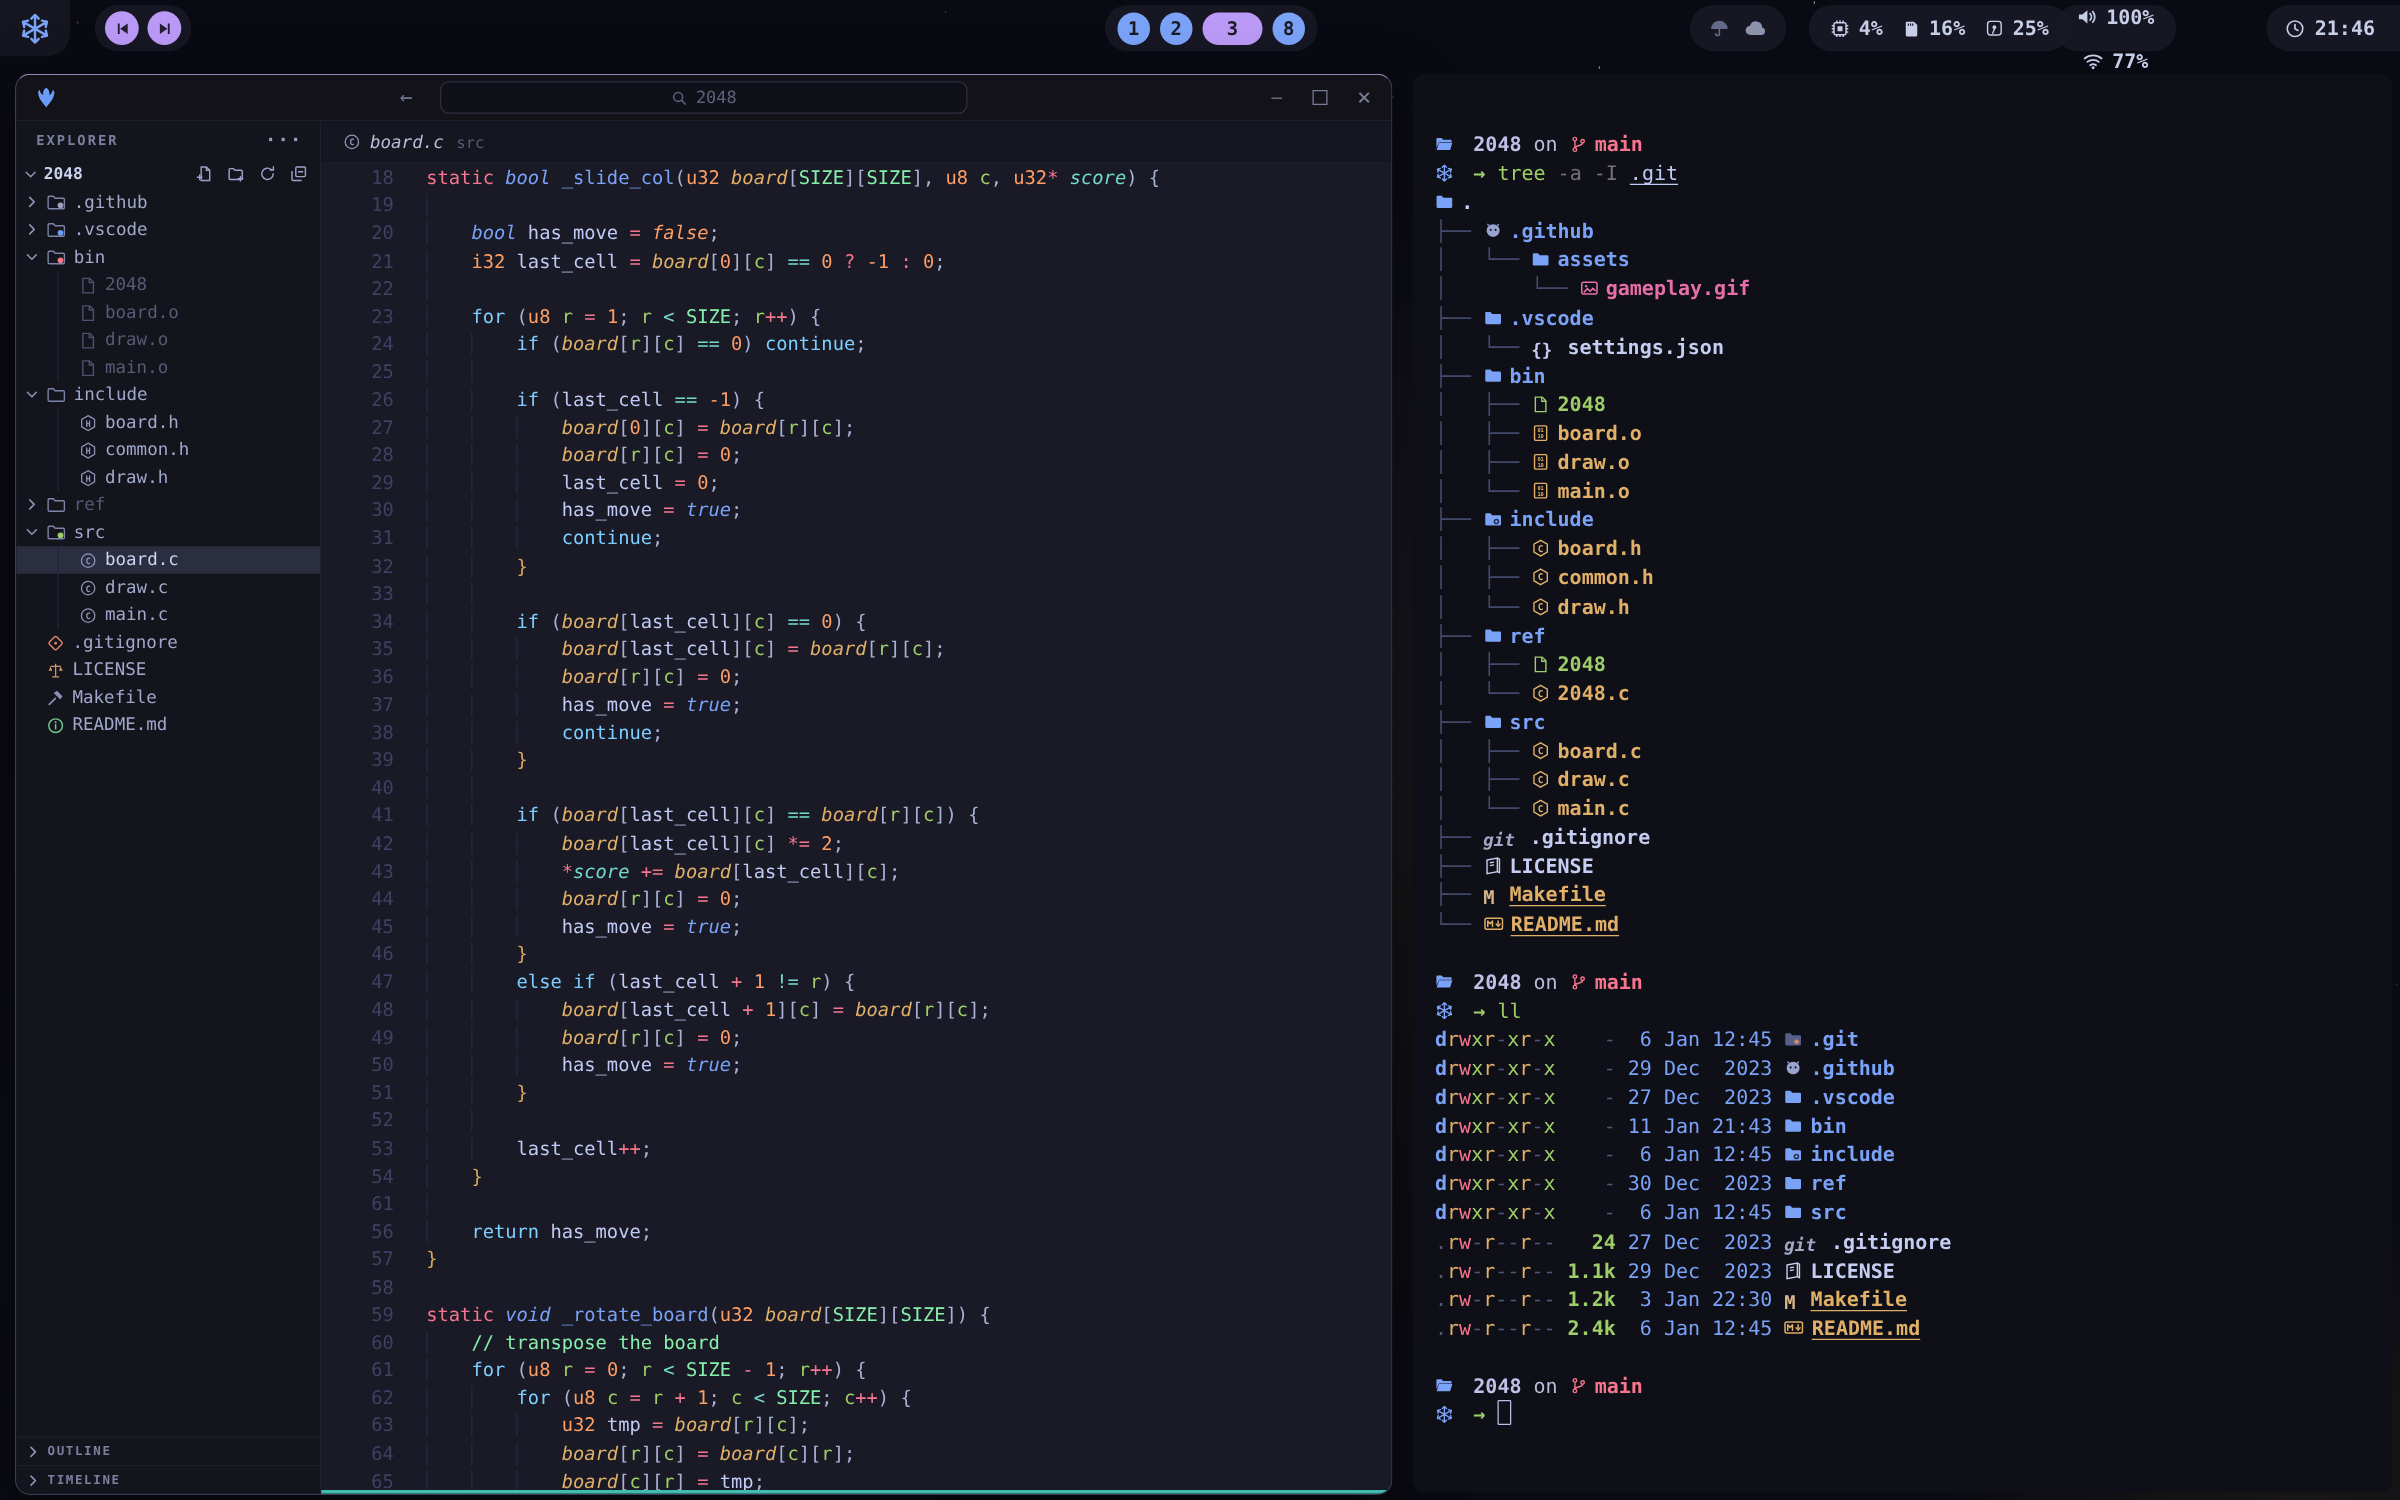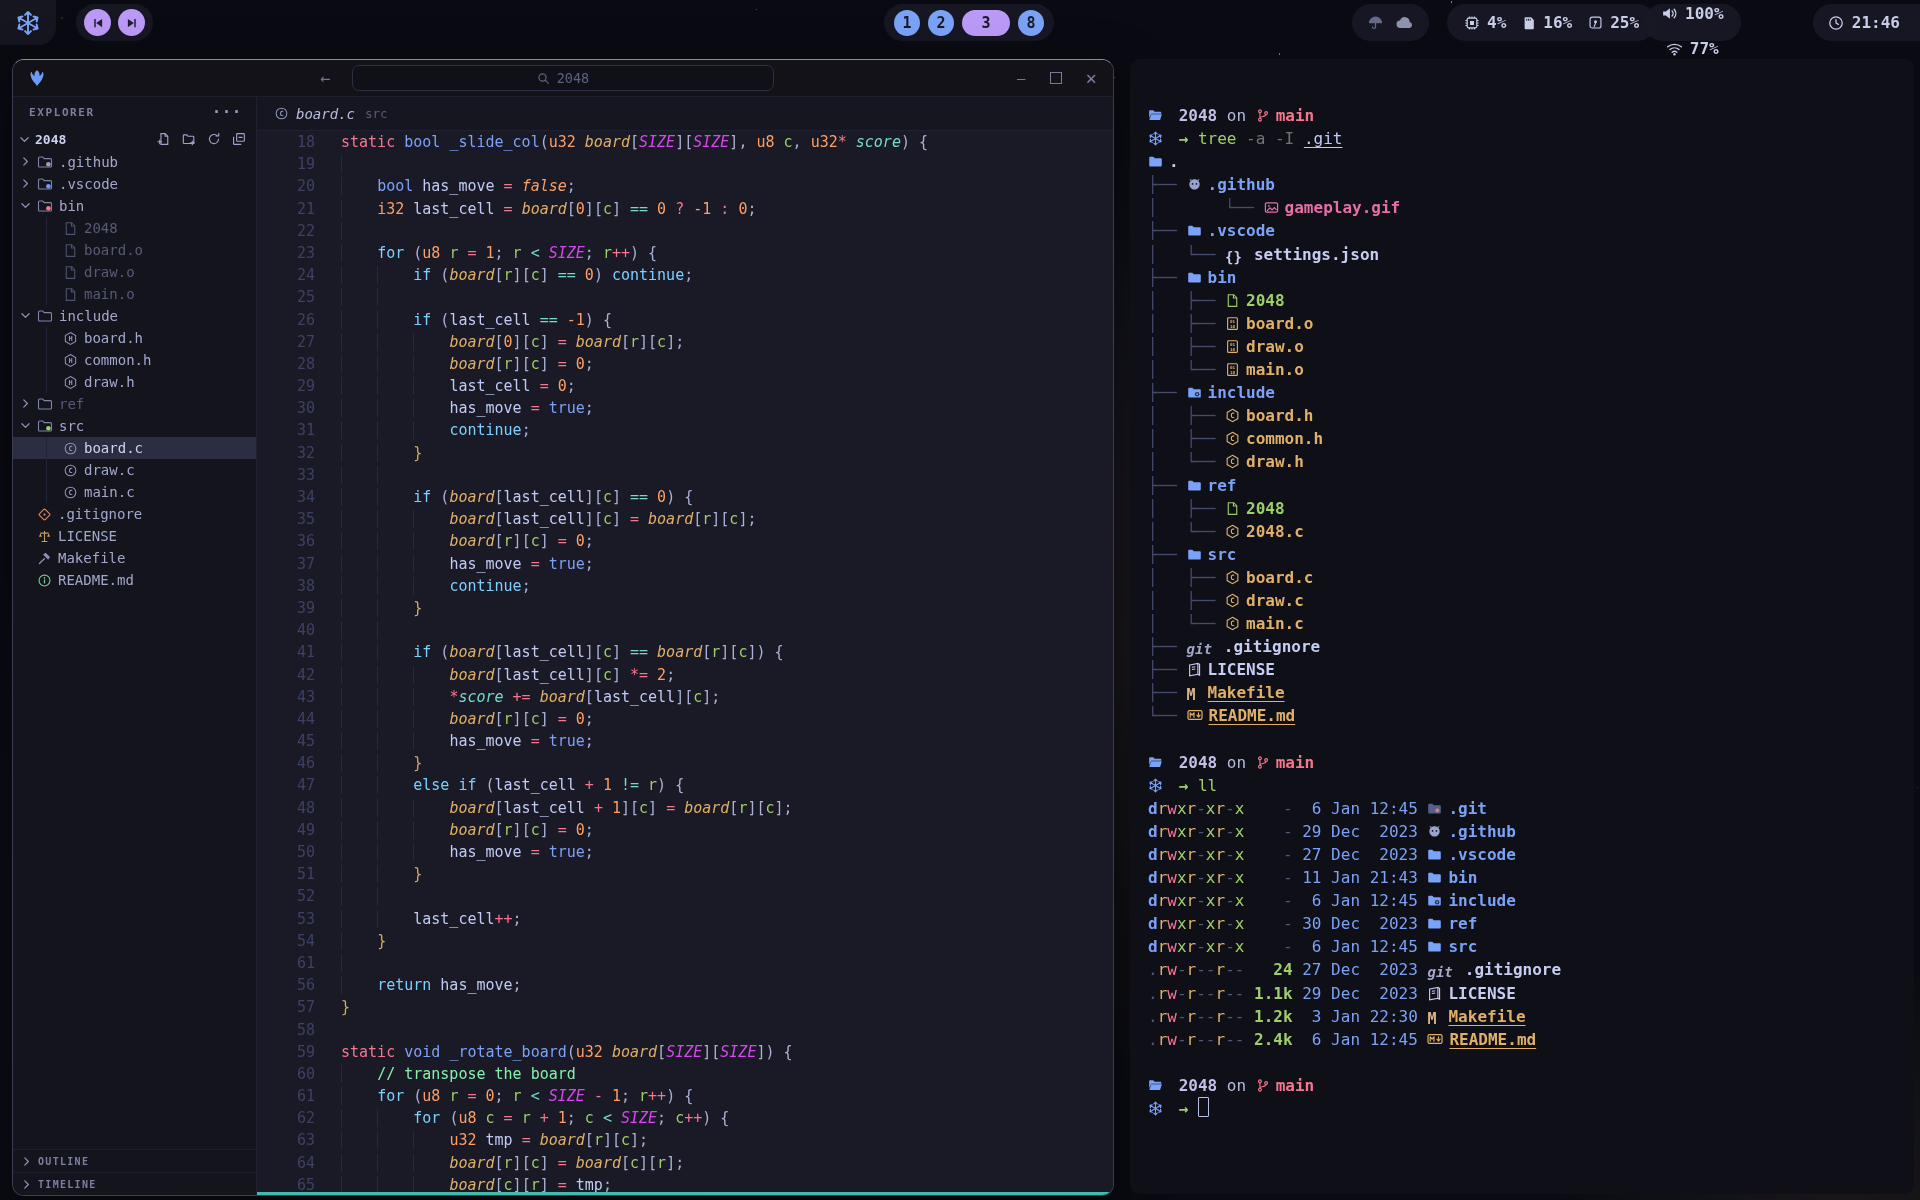--- a/index.html
+++ b/index.html
@@ -95,25 +95,25 @@
   .tab-file{font-style:italic;}
   .tab-dir{color:#565b76;font-size:12.5px;margin-left:3px;}
   .tab-actions{margin-left:auto;display:flex;align-items:center;gap:17px;padding-right:15px;color:#bb9af7;}
   .code-area{flex:1;position:relative;overflow:hidden;}
   .cl{height:22.2px;line-height:22.2px;display:flex;font-size:15px;}
   .ln{width:58px;flex:none;text-align:right;padding-right:14px;color:#3d4163;}
   .lc{white-space:pre;padding-left:12px;color:#c0caf5;}
   .ig{background:linear-gradient(#262840,#262840) left top/1px 100% no-repeat;}
   .tk-com{color:#86efac;}
   .tk-kw{color:#f7768e;}
-  .tk-st{color:#7aa2f7;}
+  .tk-st{color:#7aa2f7;font-style:italic;}
   .tk-fls{color:#ff9e64;font-style:italic;}
   .tk-ctrl{color:#7dcfff;}
   .tk-ty{color:#ff9e64;}
-  .tk-const{color:#d946ef;font-style:italic;}
+  .tk-const{color:#86efac;}
   .tk-board{color:#e0af68;font-style:italic;}
   .tk-score{color:#73daca;font-style:italic;}
   .tk-rc{color:#9ece6a;}
   .tk-fn{color:#7aa2f7;}
   .tk-num{color:#ff9e64;}
   .tk-cmp{color:#73daca;}
   .tk-op{color:#f7768e;}
   .tk-pun{color:#a9b1d6;}
   .tk-id{color:#c0caf5;}
   .tk-bgold{color:#d5a85f;}
@@ -880,20 +880,23 @@
         </svg></span> <span class="carrow">→</span> <span class="ccmd">tree</span><span class="carg"> -a -I </span><span class="cund">.git</span></div>
     <div class="tl"><span class="tguide"></span><span class="ticon"><svg width="15" height="15" viewBox="0 0 16 16">
           <path d="M1.3 3.8c0-.6.4-1 1-1h3.4l1.5 1.6h6.5c.6 0 1 .4 1 1v6.8c0 .6-.4 1-1 1H2.3c-.6 0-1-.4-1-1z" fill="#7aa2f7"></path>
         </svg></span><span class="tn tn-plain">.</span></div>
     <div class="tl"><span class="tguide">├── </span><span class="ticon"><svg width="15" height="15" viewBox="0 0 16 16">
           <path d="M8 2.5c-3 0-5.5 2.4-5.5 5.4 0 3 2.5 5.4 5.5 5.4s5.5-2.4 5.5-5.4C13.5 4.9 11 2.5 8 2.5z" fill="#98a3cf"></path>
           <path d="M3.6 4.2 2.7 2l2.2.9zM12.4 4.2l.9-2.2-2.2.9z" fill="#98a3cf"></path>
           <circle cx="5.9" cy="7.4" r=".9" fill="#15161f"></circle>
           <circle cx="10.1" cy="7.4" r=".9" fill="#15161f"></circle>
         </svg></span><span class="tn tn-dir">.github</span></div>
+    <div class="tl"><span class="tguide">│   └── </span><span class="ticon"><svg width="15" height="15" viewBox="0 0 16 16">
+          <path d="M1.3 3.8c0-.6.4-1 1-1h3.4l1.5 1.6h6.5c.6 0 1 .4 1 1v6.8c0 .6-.4 1-1 1H2.3c-.6 0-1-.4-1-1z" fill="#7aa2f7"></path>
+        </svg></span><span class="tn tn-dir">assets</span></div>
     <div class="tl"><span class="tguide">│       └── </span><span class="ticon"><svg width="15" height="15" viewBox="0 0 16 16" fill="none" stroke="#e66fa8" stroke-width="1.3">
           <rect x="1.5" y="3" width="13" height="10" rx="1.5"></rect>
           <circle cx="5.2" cy="6.3" r="1" fill="#e66fa8" stroke="none"></circle>
           <path d="M3.2 11.6 6.4 8.4l2.2 2.2 2.4-2.4 2.3 2.3"></path>
         </svg></span><span class="tn tn-gif">gameplay.gif</span></div>
     <div class="tl"><span class="tguide">├── </span><span class="ticon"><svg width="15" height="15" viewBox="0 0 16 16">
           <path d="M1.3 3.8c0-.6.4-1 1-1h3.4l1.5 1.6h6.5c.6 0 1 .4 1 1v6.8c0 .6-.4 1-1 1H2.3c-.6 0-1-.4-1-1z" fill="#7aa2f7"></path>
         </svg></span><span class="tn tn-dir">.vscode</span></div>
     <div class="tl"><span class="tguide">│   └── </span><span class="ticon"><span class="tico-text" style="color:#c6cdf2">{}</span></span><span class="tn tn-plain">settings.json</span></div>
     <div class="tl"><span class="tguide">├── </span><span class="ticon"><svg width="15" height="15" viewBox="0 0 16 16">

